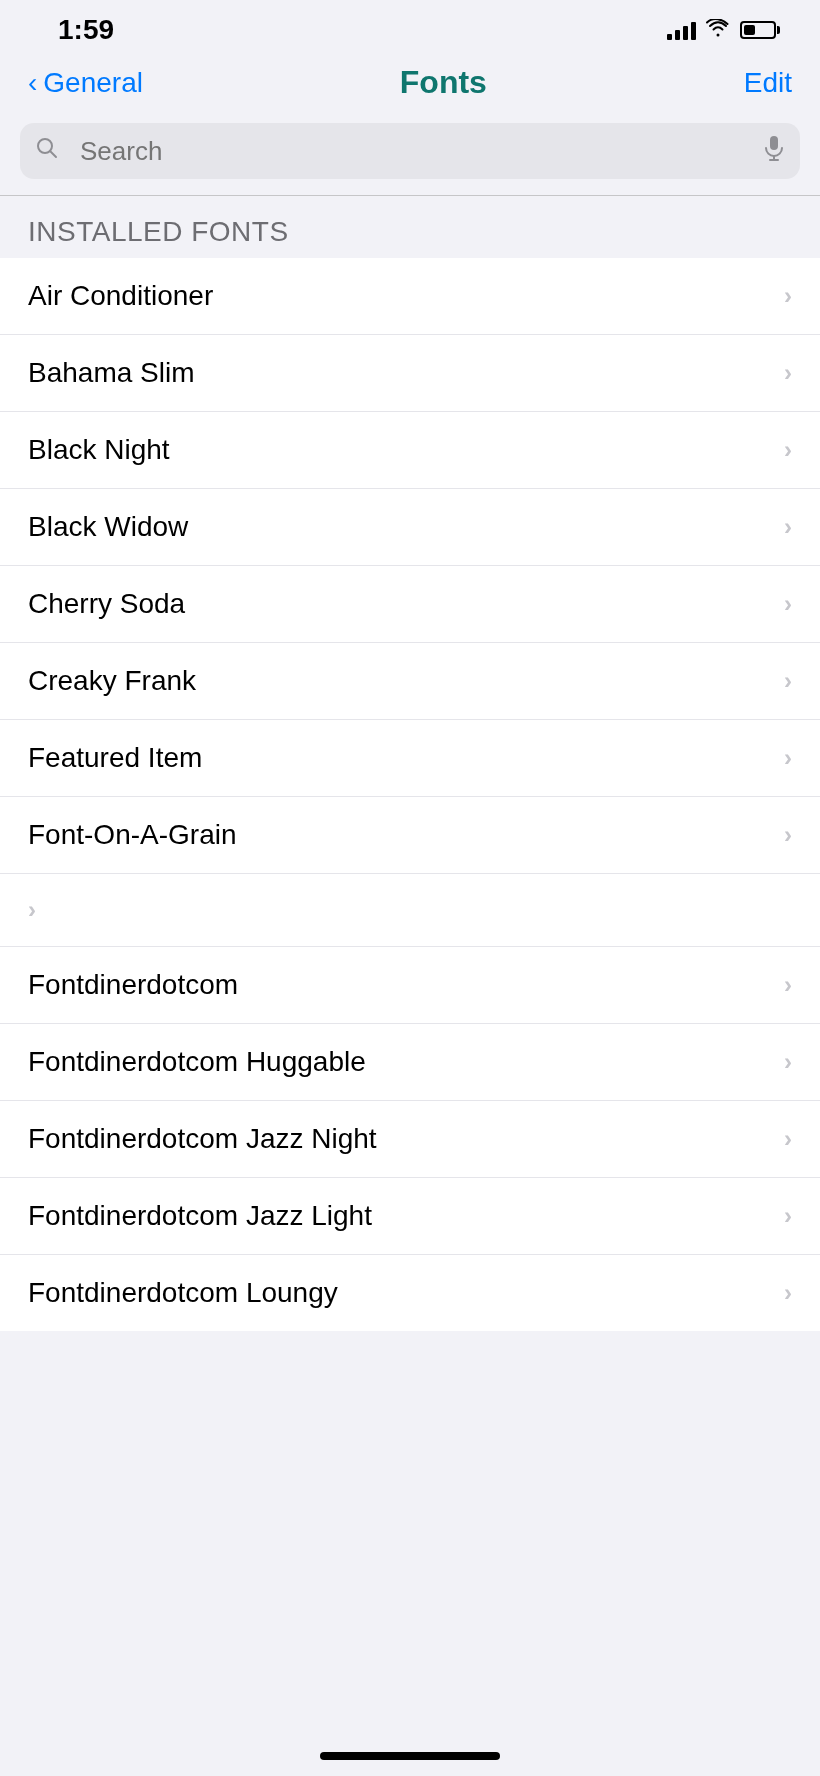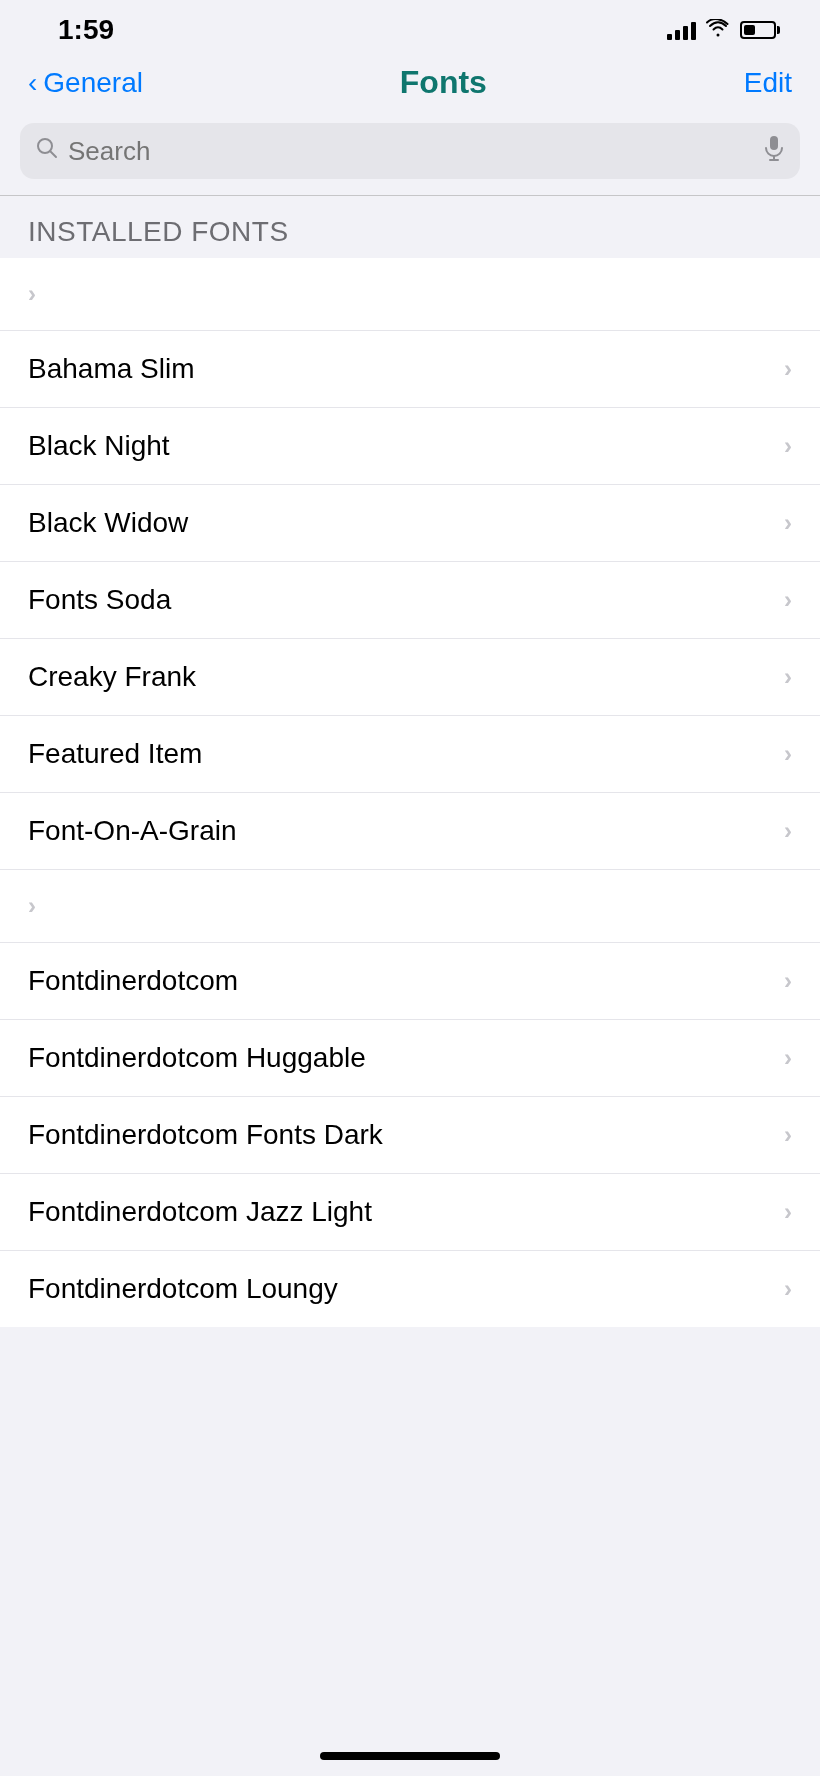--- a/index.html
+++ b/index.html
@@ -128,21 +128,21 @@
       padding: 8px 20px 16px 20px;
       background: #f2f2f7;
     }
 
     .search-bar {
       display: flex;
       align-items: center;
       background: #e5e5ea;
       border-radius: 14px;
       padding: 12px 16px;
-      gap: 10px;
+      gap: 22px;
     }
 
     .search-icon-wrap {
       color: #8e8e93;
       font-size: 24px;
     }
 
     .search-input {
       flex: 1;
       background: transparent;
@@ -279,36 +279,37 @@
 </div>
 
 <div class="section-divider"></div>
 
 <div class="section-header">
   <span class="section-header-text">INSTALLED FONTS</span>
 </div>
 
 <div class="font-list" id="font-list">
 <div class="font-item">
+      <span class="font-name">Air Conditioner</span>
       <span class="chevron-right">›</span>
     </div>
     <div class="font-item">
       <span class="font-name">Bahama Slim</span>
       <span class="chevron-right">›</span>
     </div>
     <div class="font-item">
       <span class="font-name">Black Night</span>
       <span class="chevron-right">›</span>
     </div>
     <div class="font-item">
       <span class="font-name">Black Widow</span>
       <span class="chevron-right">›</span>
     </div>
     <div class="font-item">
-      <span class="font-name">Fonts Soda</span>
+      <span class="font-name">Cherry Soda</span>
       <span class="chevron-right">›</span>
     </div>
     <div class="font-item">
       <span class="font-name">Creaky Frank</span>
       <span class="chevron-right">›</span>
     </div>
     <div class="font-item">
       <span class="font-name">Featured Item</span>
       <span class="chevron-right">›</span>
     </div>
@@ -321,21 +322,21 @@
     </div>
     <div class="font-item">
       <span class="font-name">Fontdinerdotcom</span>
       <span class="chevron-right">›</span>
     </div>
     <div class="font-item">
       <span class="font-name">Fontdinerdotcom Huggable</span>
       <span class="chevron-right">›</span>
     </div>
     <div class="font-item">
-      <span class="font-name">Fontdinerdotcom Fonts Dark</span>
+      <span class="font-name">Fontdinerdotcom Jazz Night</span>
       <span class="chevron-right">›</span>
     </div>
     <div class="font-item">
       <span class="font-name">Fontdinerdotcom Jazz Light</span>
       <span class="chevron-right">›</span>
     </div>
     <div class="font-item">
       <span class="font-name">Fontdinerdotcom Loungy</span>
       <span class="chevron-right">›</span>
     </div>

